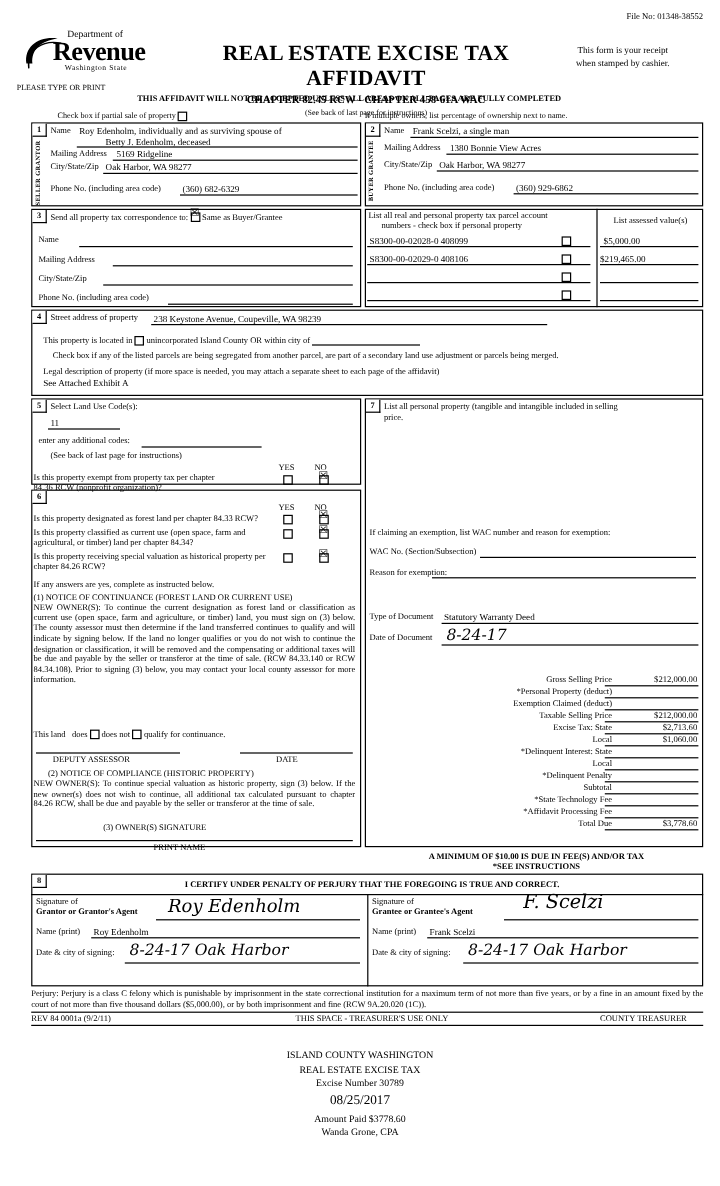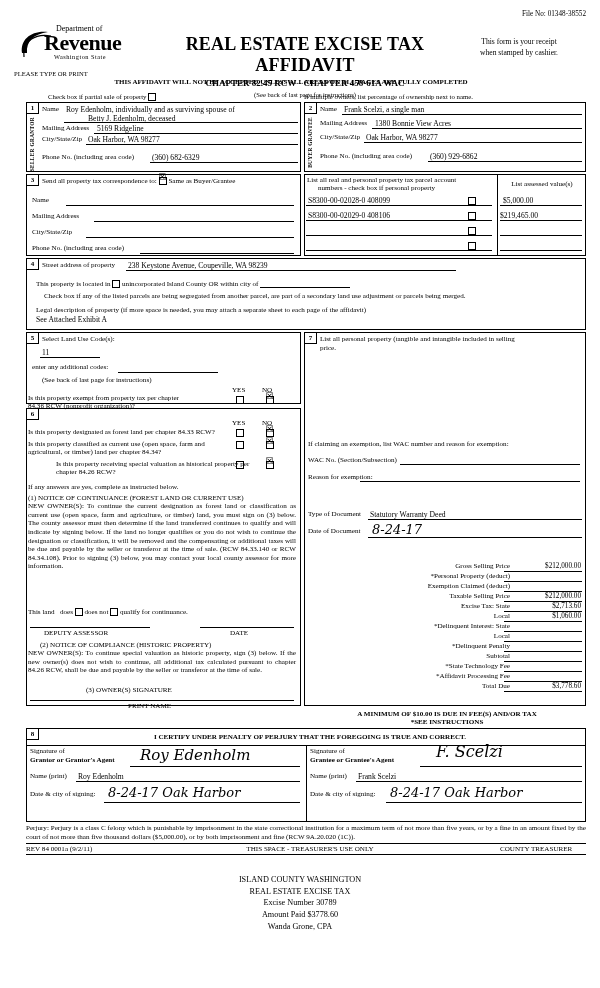--- a/index.html
+++ b/index.html
@@ -194,21 +194,21 @@
   <div class="fld" style="left:262px;top:419px;">NO</div>
 
   <div class="fld" style="left:28px;top:428px;width:200px;">Is this property designated as forest land per chapter 84.33 RCW?</div>
   <div class="cb" style="position:absolute;left:236px;top:429px;"></div>
   <div class="cb x" style="position:absolute;left:266px;top:429px;"></div>
 
   <div class="fld" style="left:28px;top:440px;width:200px;">Is this property classified as current use (open space, farm and agricultural, or timber) land per chapter 84.34?</div>
   <div class="cb" style="position:absolute;left:236px;top:441px;"></div>
   <div class="cb x" style="position:absolute;left:266px;top:441px;"></div>
 
-  <div class="fld" style="left:28px;top:460px;width:200px;padding-left:28px;">Is this property receiving special valuation as historical property per chapter 84.26 RCW?</div>
+  <div class="fld" style="left:28px;top:460px;width:200px;">Is this property receiving special valuation as historical property per chapter 84.26 RCW?</div>
   <div class="cb" style="position:absolute;left:236px;top:461px;"></div>
   <div class="cb x" style="position:absolute;left:266px;top:461px;"></div>
 
   <div class="fld" style="left:28px;top:483px;">If any answers are yes, complete as instructed below.</div>
   <div class="fld" style="left:28px;top:494px;">(1) NOTICE OF CONTINUANCE (FOREST LAND OR CURRENT USE)</div>
   <div class="fld" style="left:28px;top:502px;width:268px;line-height:1.22;text-align:justify;">NEW OWNER(S): To continue the current designation as forest land or classification as current use (open space, farm and agriculture, or timber) land, you must sign on (3) below.  The county assessor must then determine if the land transferred continues to qualify and will indicate by signing below. If the land no longer qualifies or you do not wish to continue the designation or classification, it will be removed and the compensating or additional taxes will be due and payable by the seller or transferor at the time of sale.  (RCW 84.33.140 or RCW 84.34.108).  Prior to signing (3) below, you may contact your local county assessor for more information.</div>
 
   <div class="fld" style="left:28px;top:608px;">
     <span>This land</span>
     &nbsp;&nbsp;<span>does</span>
@@ -340,17 +340,18 @@
   <div class="line" style="left:26px;top:843px;width:560px;"></div>
   <div class="fld" style="left:26px;top:845px;">REV 84 0001a (9/2/11)</div>
   <div class="fld" style="left:200px;top:845px;width:220px;text-align:center;">THIS SPACE - TREASURER'S USE ONLY</div>
   <div class="fld" style="left:500px;top:845px;">COUNTY TREASURER</div>
   <div class="line" style="left:26px;top:854px;width:560px;"></div>
 
   <div class="bottomblk" style="top:874px;">
     <div>ISLAND COUNTY WASHINGTON</div>
     <div>REAL ESTATE EXCISE TAX</div>
     <div>Excise Number 30789</div>
+    <div style="font-size:11px;padding:1px 0;">08/25/2017</div>
     <div>Amount Paid $3778.60</div>
     <div>Wanda Grone, CPA</div>
   </div>
 
 </div>
 
 </body></html>

